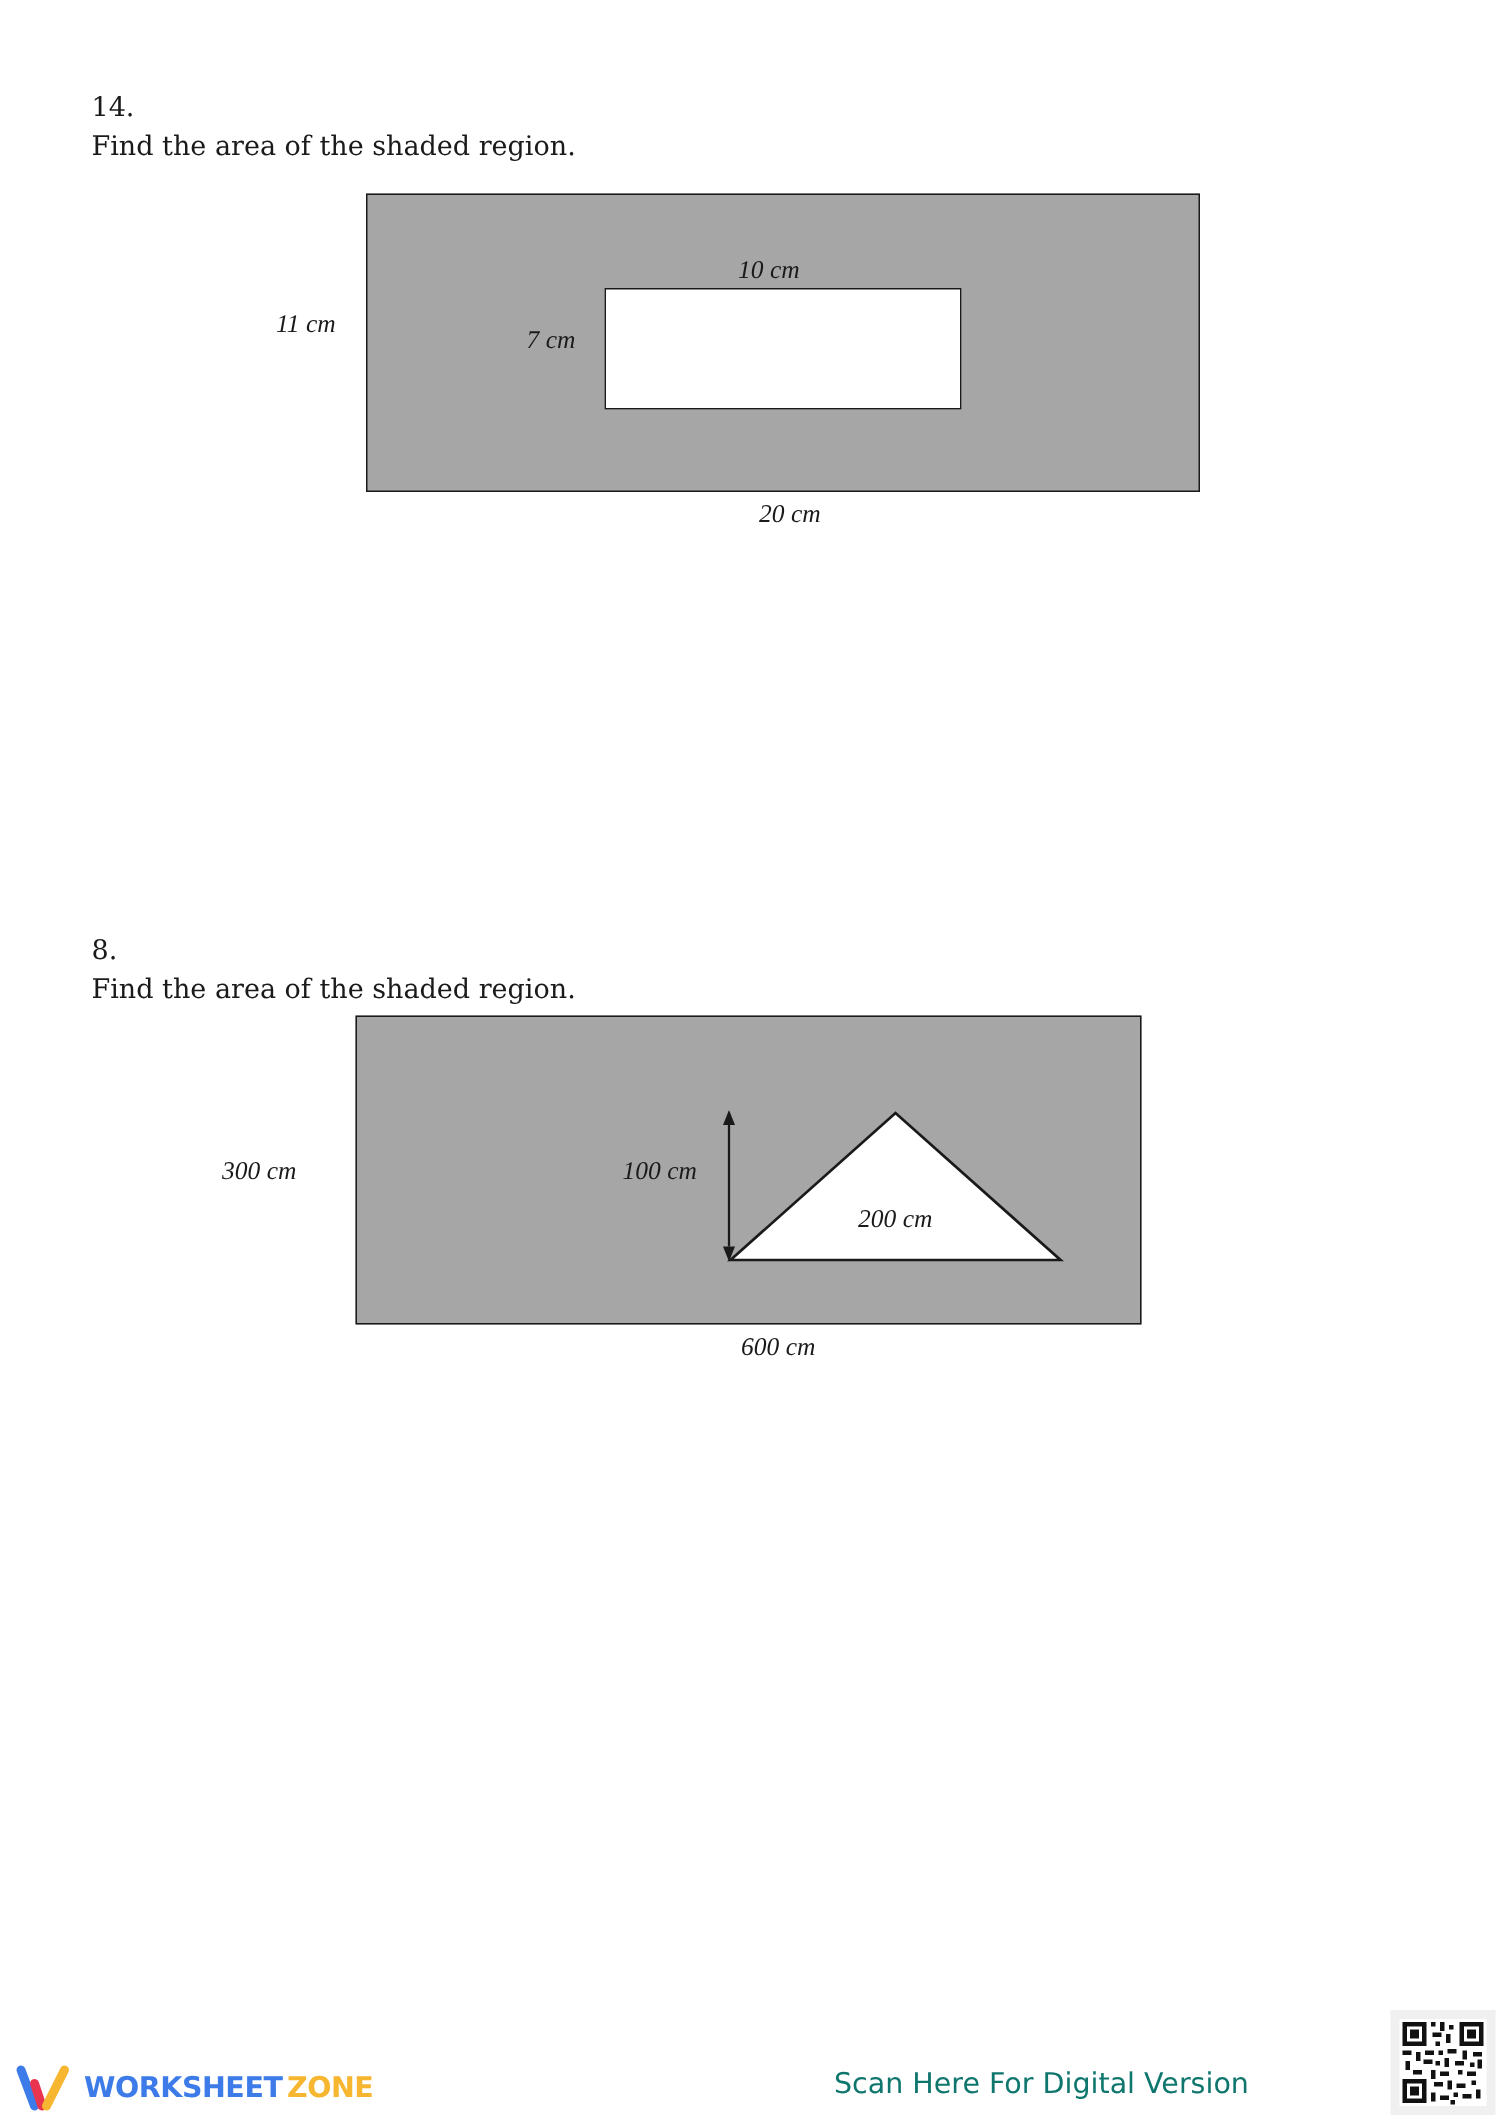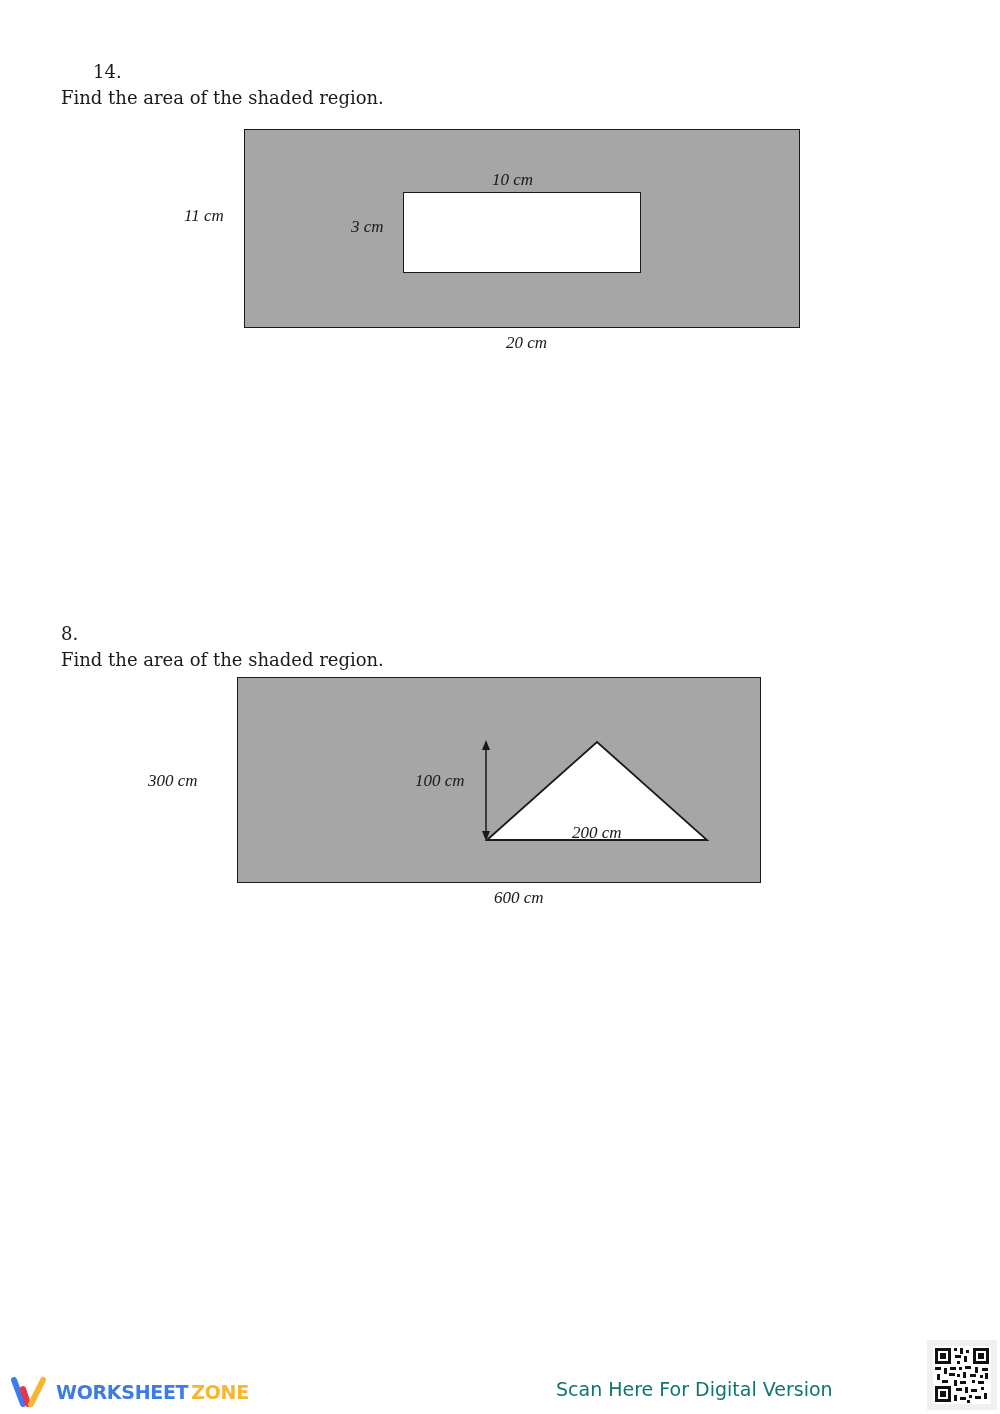--- a/index.html
+++ b/index.html
@@ -15,47 +15,47 @@
     .logo-text { font-family: "DejaVu Sans", "Liberation Sans", sans-serif; font-weight: bold; font-size: 19px; letter-spacing: -0.3px; }
     .logo-text .w1 { color: #3d7be8; }
     .logo-text .w2 { color: #f7b62f; margin-left: 3px; }
     .scan-text { position: absolute; left: 556px; top: 1378px; font-family: "DejaVu Sans", "Liberation Sans", sans-serif;
                  font-size: 19px; color: #0f766e; white-space: nowrap; }
     .qr { position: absolute; left: 927px; top: 1340px; width: 70px; height: 70px; background: #f0f0f0; }
   </style>
 </head>
 <body>
 
-<p class="qnum" style="top:61px;margin-left:32px;">14.</p>
+<p class="qnum" style="top:61px;">14.</p>
 <p class="qtext" style="top:87px;">Find the area of the shaded region.</p>
 
 <div>
   <div class="shaded" style="left:244px; top:129px; width:556px; height:199px;"></div>
   <div class="hole" style="left:403px; top:192px; width:238px; height:81px;"></div>
   <span class="dim" style="left:184px; top:206px;">11 cm</span>
   <span class="dim" style="left:506px; top:333px;text-align:center;">20 cm</span>
-  <span class="dim" style="left:351px; top:217px;">3 cm</span>
+  <span class="dim" style="left:351px; top:217px;">7 cm</span>
   <span class="dim" style="left:492px; top:170px;">10 cm</span>
 </div>
 
 <p class="qnum" style="top:623px;">8.</p>
 <p class="qtext" style="top:649px;">Find the area of the shaded region.</p>
 
 <div>
   <div class="shaded" style="left:237px; top:677px; width:524px; height:206px;"></div>
   <svg width="1000" height="1414" style="left:0; top:0;">
     <polygon points="487,840 597,742 707,840" fill="#ffffff" stroke="#1a1a1a" stroke-width="1.8"></polygon>
     <line x1="486" y1="750" x2="486" y2="831" stroke="#1a1a1a" stroke-width="1.5"></line>
     <polygon points="482,750 490,750 486,740" fill="#1a1a1a"></polygon>
     <polygon points="482,831 490,831 486,841" fill="#1a1a1a"></polygon>
   </svg>
   <span class="dim" style="left:148px; top:771px;">300 cm</span>
   <span class="dim" style="left:494px; top:888px;">600 cm</span>
   <span class="dim" style="left:415px; top:771px;">100 cm</span>
-  <span class="dim" style="left:572px; top:823px;">200 cm</span>
+  <span class="dim" style="left:572px; top:803px;">200 cm</span>
 </div>
 
 <div class="footer-logo">
   <svg width="40" height="32" style="position:relative;">
     <line x1="4" y1="4" x2="13" y2="28" stroke="#3d7be8" stroke-width="6" stroke-linecap="round"></line>
     <line x1="13" y1="13" x2="18" y2="28" stroke="#e8344e" stroke-width="6" stroke-linecap="round"></line>
     <line x1="21" y1="28" x2="33" y2="4" stroke="#f7b62f" stroke-width="6" stroke-linecap="round"></line>
   </svg>
   <span class="logo-text">
     <span class="w1">WORKSHEET</span><span class="w2">ZONE</span>

